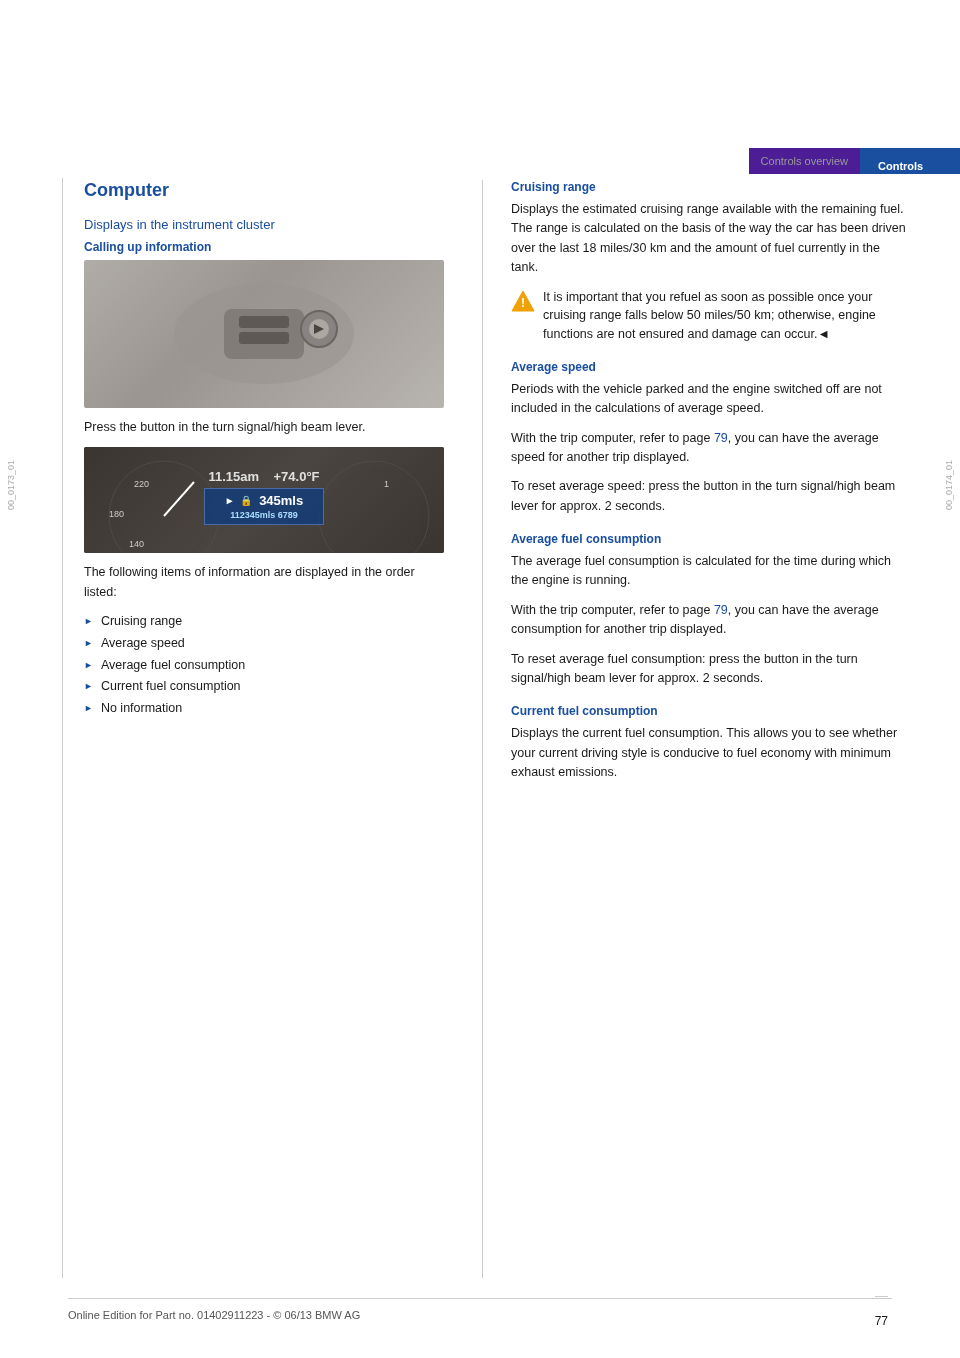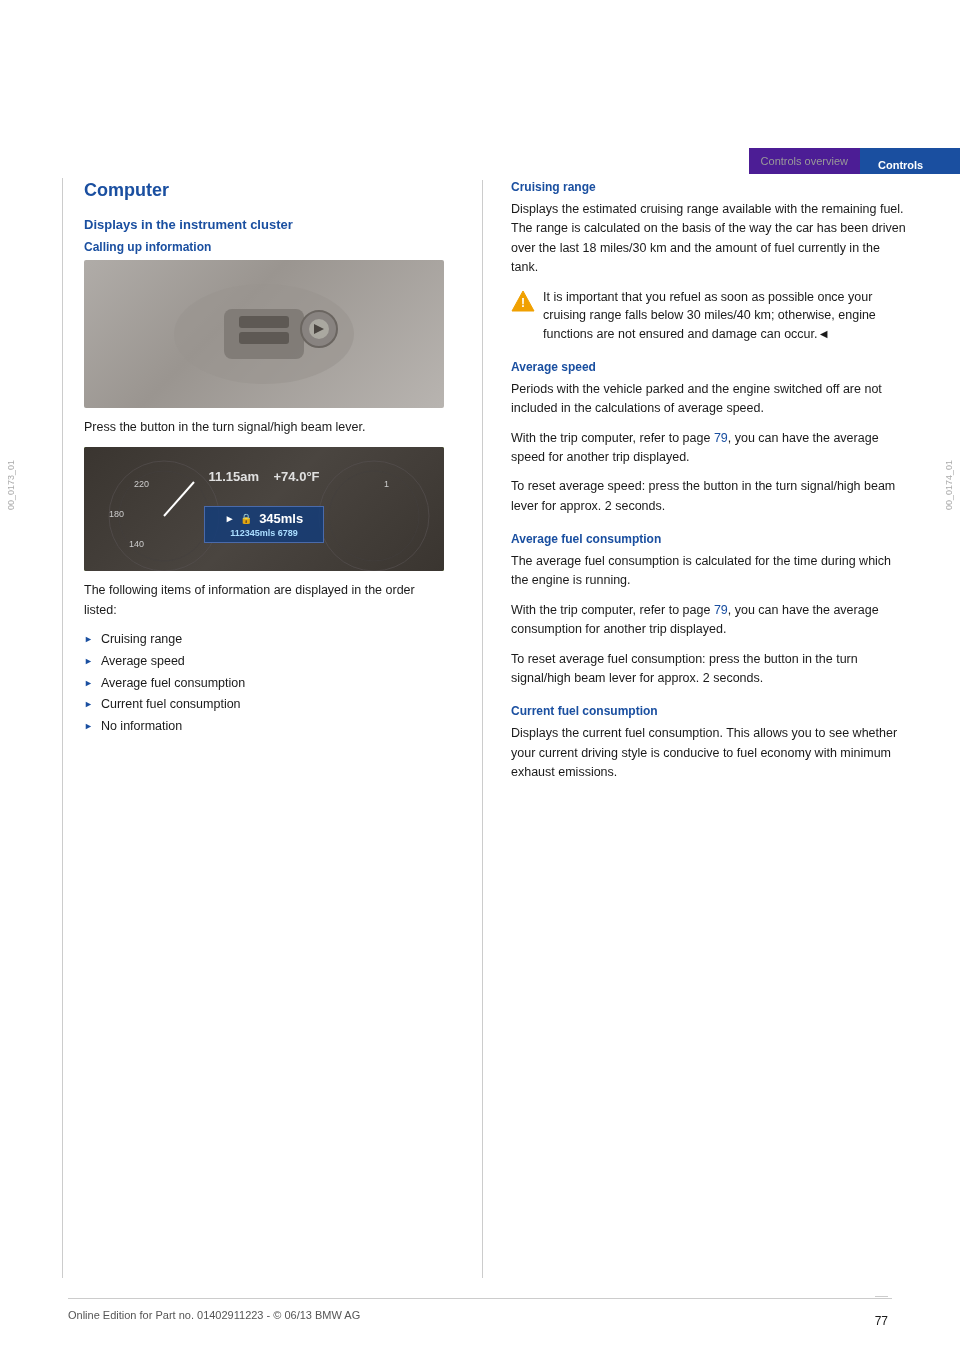--- a/index.html
+++ b/index.html
@@ -29,24 +29,24 @@
       padding: 0 12px;
       height: 26px;
       display: flex;
       align-items: center;
     }
     .header-controls {
       background: #1a4fa0;
       color: #ffffff;
       font-size: 11px;
       font-weight: bold;
-      padding: 3px 18px;
+      padding: 12px 18px;
       height: 26px;
       display: flex;
-      align-items: flex-end;
+      align-items: flex-start;
       min-width: 100px;
     }
 
     
     .main-content {
       position: absolute;
       top: 180px;
       left: 0;
       right: 0;
       bottom: 80px;
@@ -73,21 +73,21 @@
     
     .section-title {
       font-size: 18px;
       font-weight: bold;
       color: #1a4fa0;
       margin-bottom: 16px;
     }
 
     .subsection-title {
       font-size: 13px;
-      font-weight: bold;
+      font-weight: normal;
       color: #1a4fa0;
       margin-bottom: 8px;
     }
 
     .sub-subsection-title {
       font-size: 12px;
       font-weight: bold;
       color: #1a4fa0;
       margin-bottom: 6px;
     }
@@ -105,21 +105,21 @@
       height: 148px;
       background: #d0ccc8;
       margin-bottom: 10px;
       position: relative;
       overflow: hidden;
       border-radius: 2px;
     }
 
     .image-placeholder-2 {
       width: 100%;
-      height: 124px;
+      height: 106px;
       background: #4d7c0f;
       margin-bottom: 10px;
       position: relative;
       overflow: hidden;
       border-radius: 2px;
     }
 
     
     .cluster-img-1 {
       width: 100%;
@@ -380,21 +380,21 @@
       <div class="sub-subsection-title">Cruising range</div>
       <div class="body-text">Displays the estimated cruising range available with the remaining fuel. The range is calculated on the basis of the way the car has been driven over the last 18 miles/30 km and the amount of fuel currently in the tank.</div>
 
       <div class="warning-container">
         <div style="flex-shrink:0; margin-top:2px;">
           <svg width="24" height="22" viewBox="0 0 24 22">
             <polygon points="12,1 23,21 1,21" fill="#f0a000" stroke="#f0a000" stroke-width="1"></polygon>
             <text x="12" y="17" text-anchor="middle" font-size="12" font-weight="bold" fill="white" font-family="Arial">!</text>
           </svg>
         </div>
-        <div class="warning-text">It is important that you refuel as soon as possible once your cruising range falls below 30 miles/40 km; otherwise, engine functions are not ensured and damage can occur.◄</div>
+        <div class="warning-text">It is important that you refuel as soon as possible once your cruising range falls below 50 miles/50 km; otherwise, engine functions are not ensured and damage can occur.◄</div>
       </div>
     </div>
 
     <div class="right-section">
       <div class="sub-subsection-title">Average speed</div>
       <div class="body-text">Periods with the vehicle parked and the engine switched off are not included in the calculations of average speed.</div>
       <div class="body-text">
         <span>With the trip computer, refer to page </span><a class="link-text">79</a><span>, you can have the average speed for another trip displayed.</span>
       </div>
       <div class="body-text">To reset average speed: press the button in the turn signal/high beam lever for approx. 2 seconds.</div>

